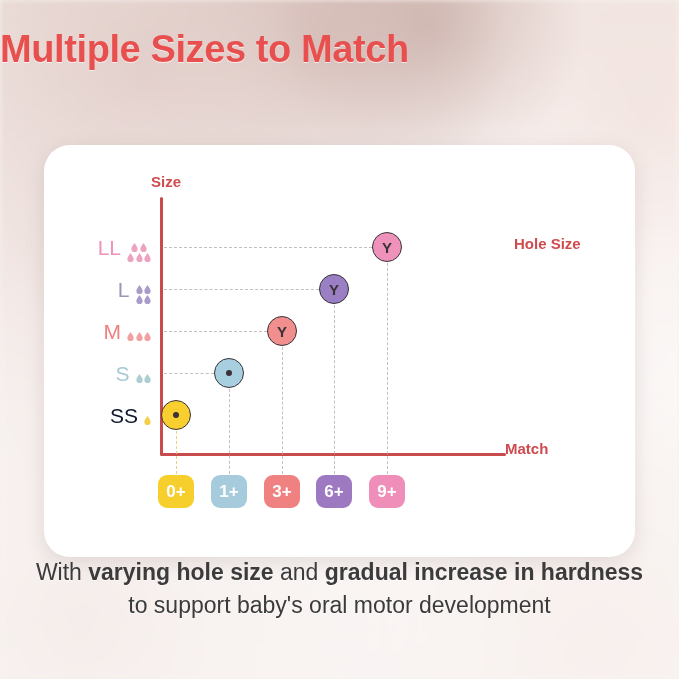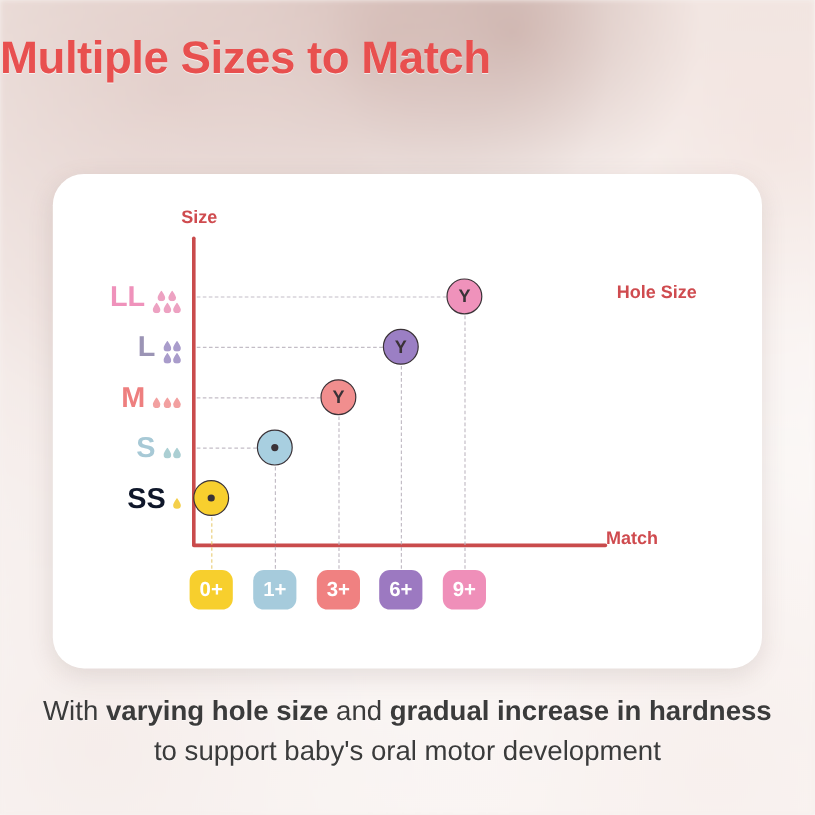--- a/index.html
+++ b/index.html
@@ -54,21 +54,21 @@
   }
   #size-title{left:97px;top:28px;margin-left:10px;}
   #months-title{left:461px;top:295px;}
 
   
   #y-axis{position:absolute;left:116px;top:52px;width:3px;height:258px;background:#c94b4c;border-radius:2px;}
   #x-axis{position:absolute;left:116px;top:308px;width:346px;height:3px;background:#c94b4c;border-radius:2px;}
 
   
   .y-row{position:absolute;left:0;width:116px;height:30px;display:flex;align-items:center;justify-content:flex-end;gap:6px;padding-right:9px;box-sizing:border-box;}
-  .y-lab{font-weight:bold;font-size:24px;line-height:19px;}
+  .y-lab{font-weight:normal;font-size:21px;line-height:19px;}
   .drops{display:flex;flex-direction:column;align-items:center;gap:1px;}
   .drow{display:flex;gap:1.5px;}
   .drop{width:7px;height:9px;}
 
   
   .hguide{position:absolute;height:0;border-top:1.6px dashed #b9b2bd;opacity:.85;}
   .vguide{position:absolute;width:0;border-left:1.6px dashed #b9b2bd;opacity:.85;}
   .hguide.ss,.vguide.ss{border-color:#e7c96a;}
 
   
@@ -84,21 +84,21 @@
   
   .badge{
     position:absolute;width:36px;height:33px;border-radius:9px;
     display:flex;align-items:center;justify-content:center;
     color:#fff;font-weight:bold;font-size:17px;
     box-sizing:border-box;
   }
 
   
   #caption{
-    position:absolute;left:24px;right:24px;top:576px;
+    position:absolute;left:24px;right:24px;top:556px;
     text-align:center;font-size:23px;line-height:33px;color:#3b3b3b;
     text-shadow:0 1px 0 rgba(255,255,255,0.6);
   }
   #caption b{font-weight:bold;}
 </style>
 </head>
 <body>
 
 <div id="backdrop"></div>
 

